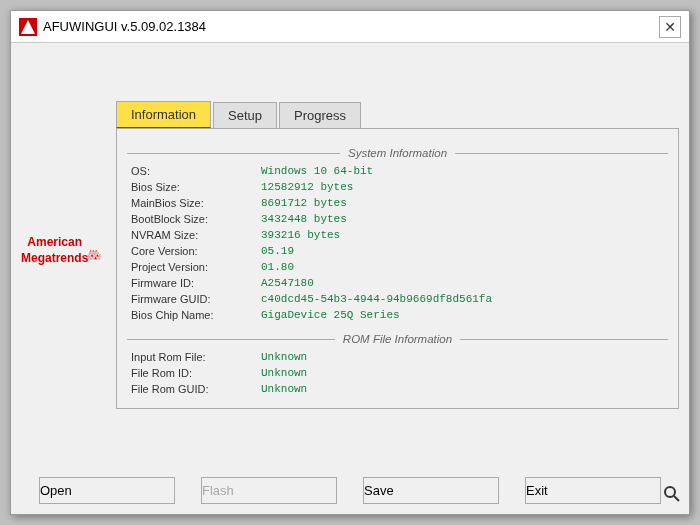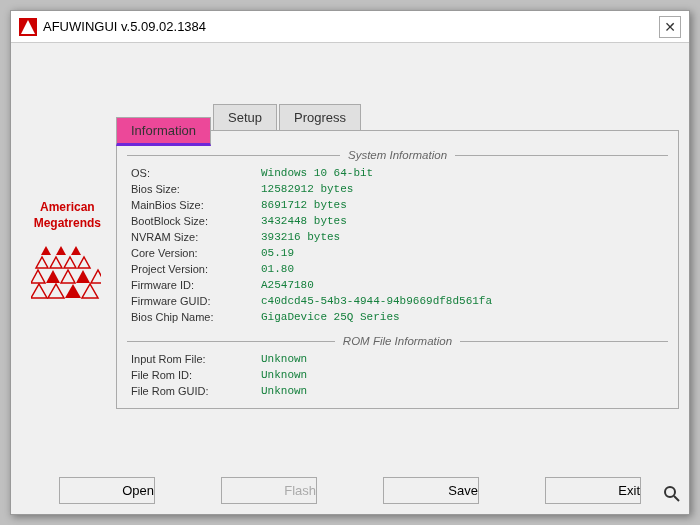--- a/index.html
+++ b/index.html
@@ -61,22 +61,22 @@
     .window-body {
       display: flex;
       flex: 1;
       overflow: hidden;
     }
     
     .left-panel {
       width: 100px;
       background: #f0f0f0;
       display: flex;
-      flex-direction: column;
-      align-items: flex-end;
+      flex-direction: row;
+      align-items: center;
       justify-content: center;
       flex-shrink: 0;
       padding: 10px;
     }
     .logo-text {
       font-size: 12px;
       font-weight: bold;
       color: #cc0000;
       text-align: center;
       line-height: 1.3;
@@ -106,26 +106,26 @@
       padding: 5px 14px;
       border: 1px solid #aaa;
       background: #e0e0e0;
       cursor: pointer;
       margin-right: 2px;
       border-bottom: none;
       font-size: 13px;
       color: #333;
     }
     .tab.active {
-      background: #ec4899;
-      border-bottom: 3px solid #6d28d9;
+      background: #fde047;
+      border-bottom: 1px solid #6d28d9;
       z-index: 1;
       font-weight: normal;
       position: relative;
-      top: 16px;
+      top: 0;
     }
     
     .content-panel {
       border: 1px solid #aaa;
       background: #f0f0f0;
       flex: 1;
       overflow: auto;
       padding: 10px;
     }
     .info-table {
@@ -166,26 +166,26 @@
     
     .button-bar {
       display: flex;
       justify-content: space-around;
       padding: 10px 20px;
       flex-shrink: 0;
       gap: 10px;
     }
     .btn {
       padding: 5px 0;
-      width: 96px;
+      width: 136px;
       border: 1px solid #aaa;
       background: #f0f0f0;
       cursor: pointer;
       font-size: 13px;
-      text-align: right;
+      text-align: left;
     }
     .btn:disabled {
       color: #aaa;
       cursor: default;
     }
     
     .search-icon-container {
       position: absolute;
       bottom: 8px;
       right: 8px;

